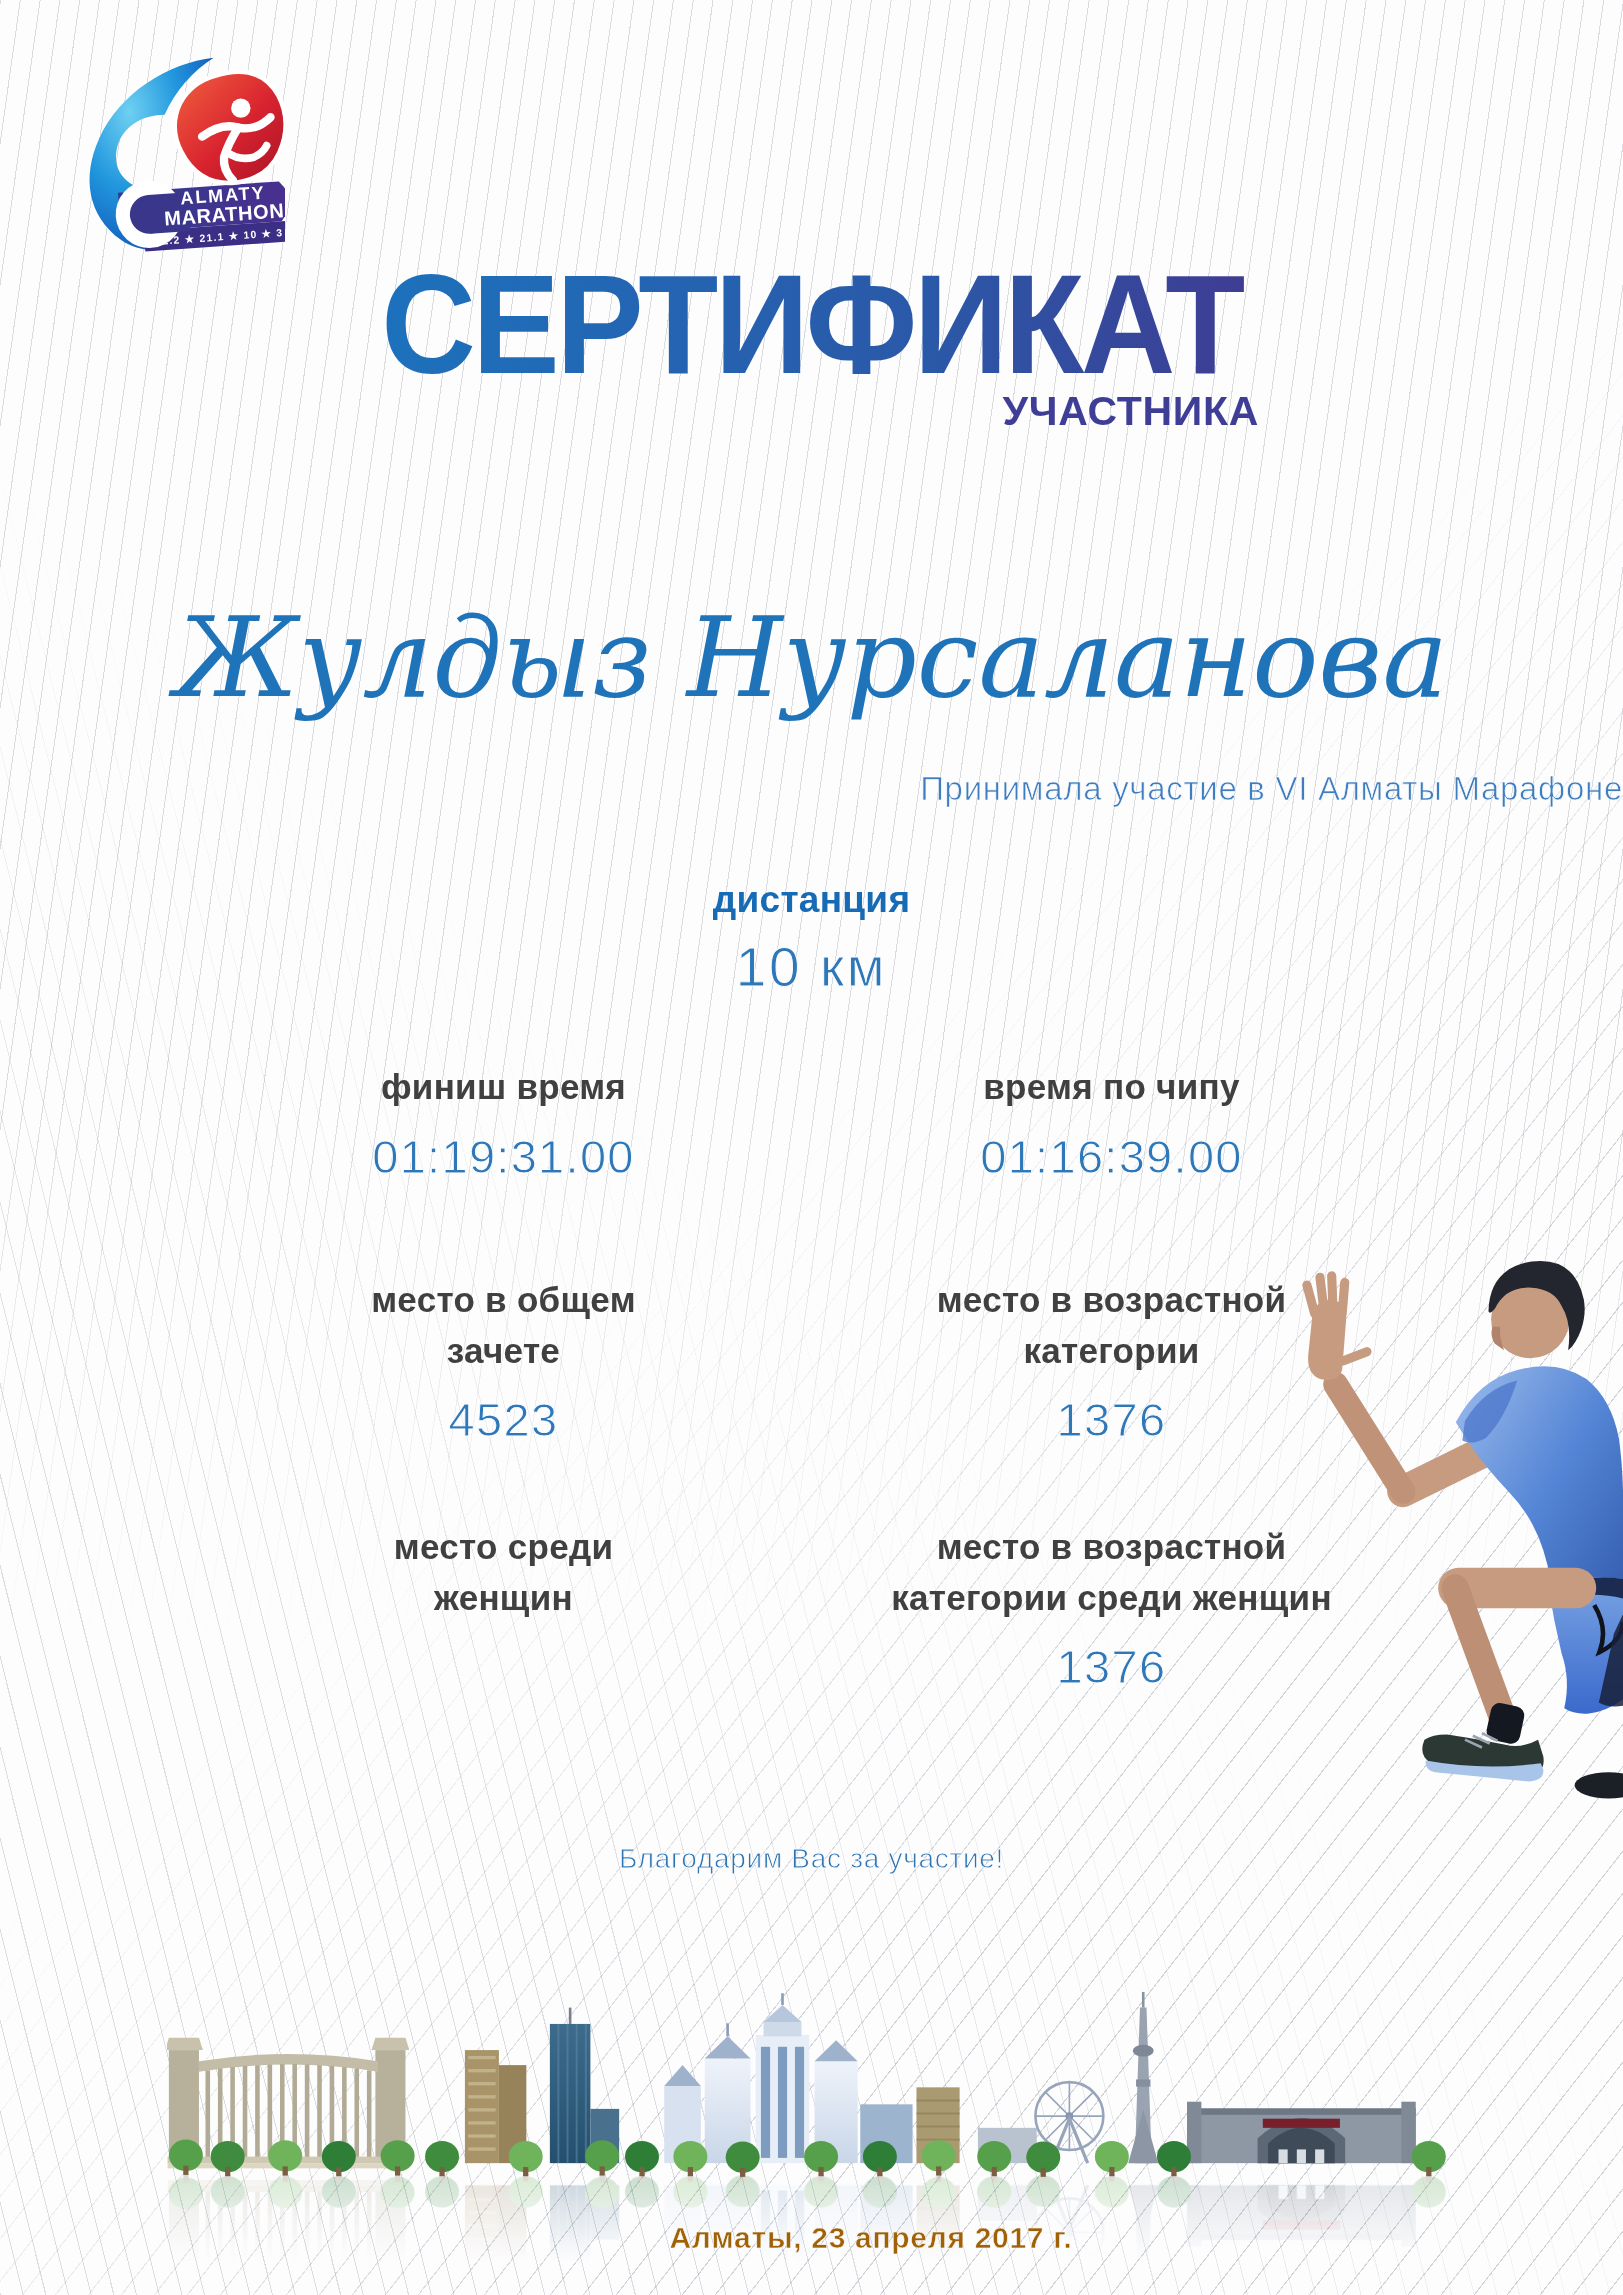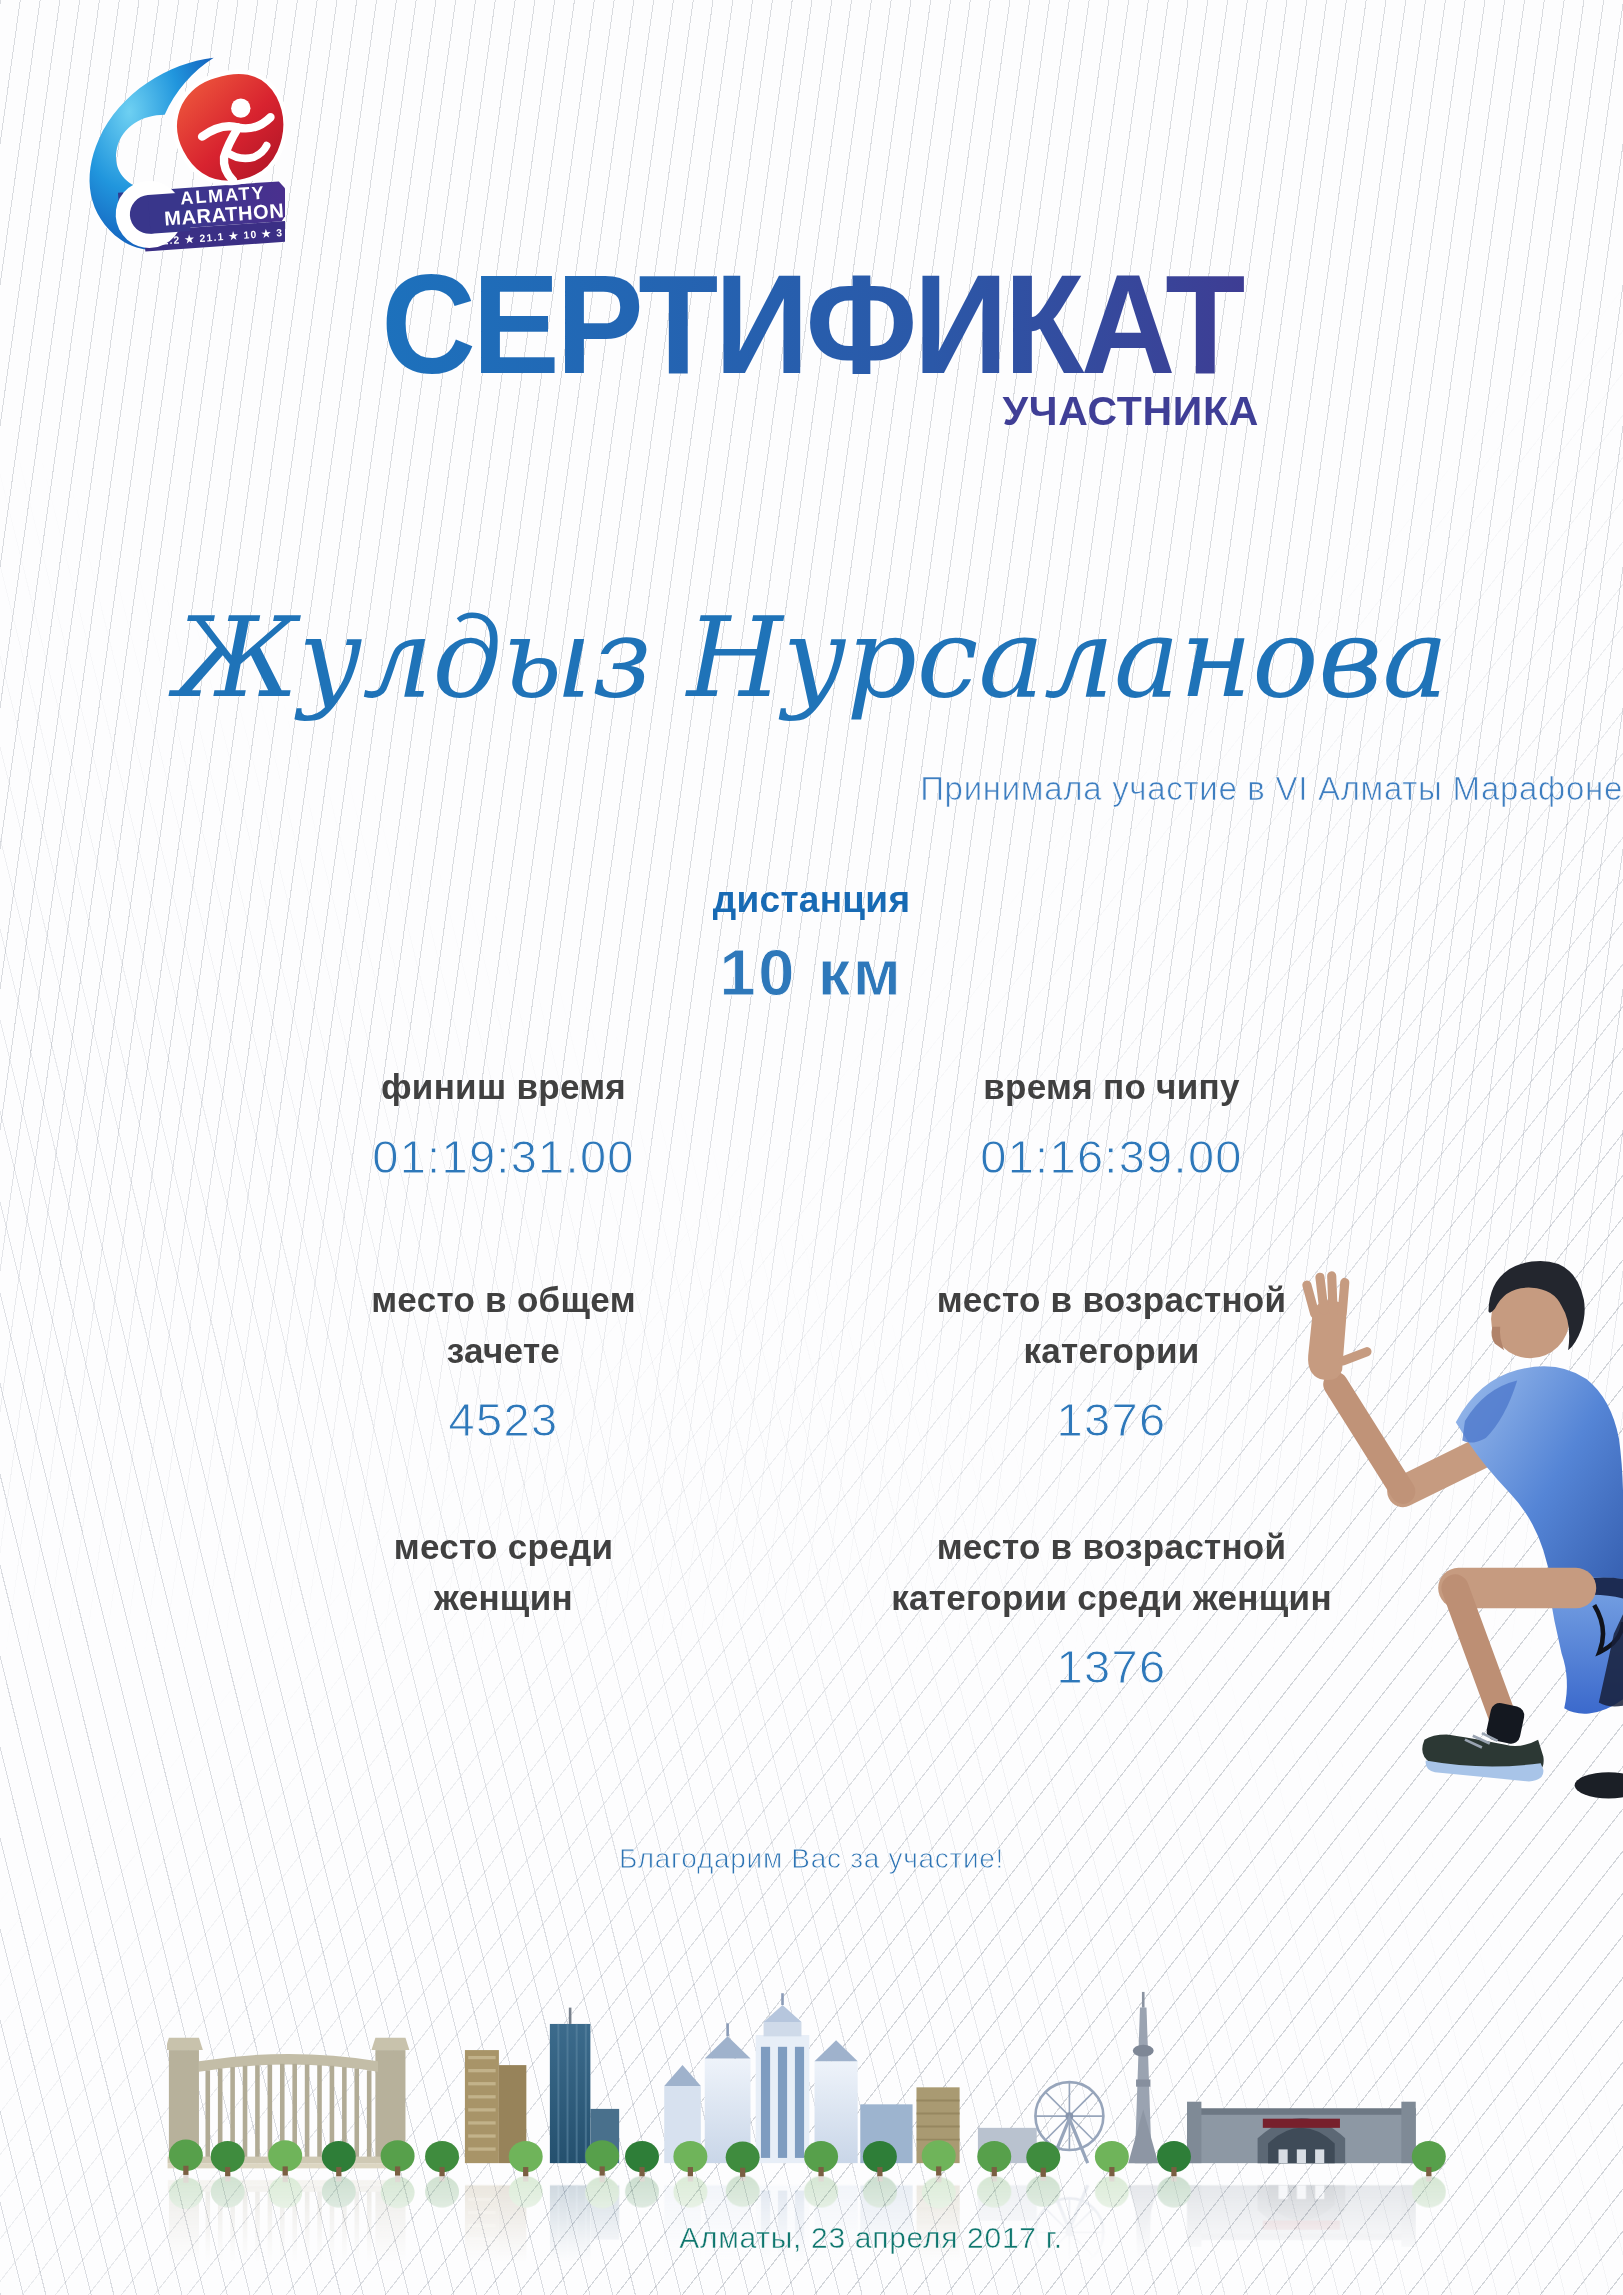--- a/index.html
+++ b/index.html
@@ -35,39 +35,39 @@
          font-family:"DejaVu Serif",serif;font-style:italic;font-weight:400;
          font-size:110px;line-height:1.2;color:#1f73b8;}
   .pline{position:absolute;top:770px;left:0;width:100%;text-align:right;
          font-weight:400;font-size:33px;color:#3e7ec0;letter-spacing:0.7px;
          -webkit-text-stroke:0.7px #fdfdfe;}
 
   
   .dlabel{position:absolute;top:879px;left:0;width:100%;text-align:center;
           font-weight:700;font-size:37px;color:#176ab4;letter-spacing:0.3px;}
   .dvalue{position:absolute;top:935px;left:0;width:100%;text-align:center;
-          font-weight:700;font-size:65px;color:#2e78ba;letter-spacing:2.6px;
+          font-weight:400;font-size:55px;color:#2e78ba;letter-spacing:2.6px;
           -webkit-text-stroke:0.9px #fcfdfe;}
 
   
   .row{position:absolute;left:0;width:100%;}
   .row-times{top:1061px;} .row-places1{top:1274px;} .row-places2{top:1521px;}
   .cell{position:absolute;text-align:center;}
   .cell.l{left:340px;width:327px;} .cell.r{left:889px;width:445px;}
   .rlabel{font-weight:700;font-size:35px;line-height:51px;color:#404040;letter-spacing:0.3px;}
   .rvalue{margin-top:17px;font-weight:400;font-size:47px;color:#2e78ba;letter-spacing:1.3px;
           -webkit-text-stroke:0.9px #fcfdfe;}
   .row-places1 .rvalue,.row-places2 .rvalue{margin-top:15.7px;}
 
   
   .thanks{position:absolute;top:1843px;left:0;width:100%;text-align:center;
           font-weight:400;font-size:28px;color:#2e74b4;letter-spacing:0.7px;
           -webkit-text-stroke:0.8px #fcfdfe;}
   .dateline{position:absolute;top:2221px;left:871px;transform:translateX(-50%);
-          font-weight:400;font-size:30px;color:#0f766e;letter-spacing:0.7px;
+          font-weight:700;font-size:30px;color:#a16207;letter-spacing:0.7px;
           -webkit-text-stroke:0.5px #fcfdfe;white-space:nowrap;}
 
   .runner{position:absolute;left:1269px;top:1222px;width:354px;height:582px;}
   .city{position:absolute;left:167px;top:1988px;width:1282px;height:281px;}
 </style>
 </head>
 <body>
 
 <div class="page">
 

